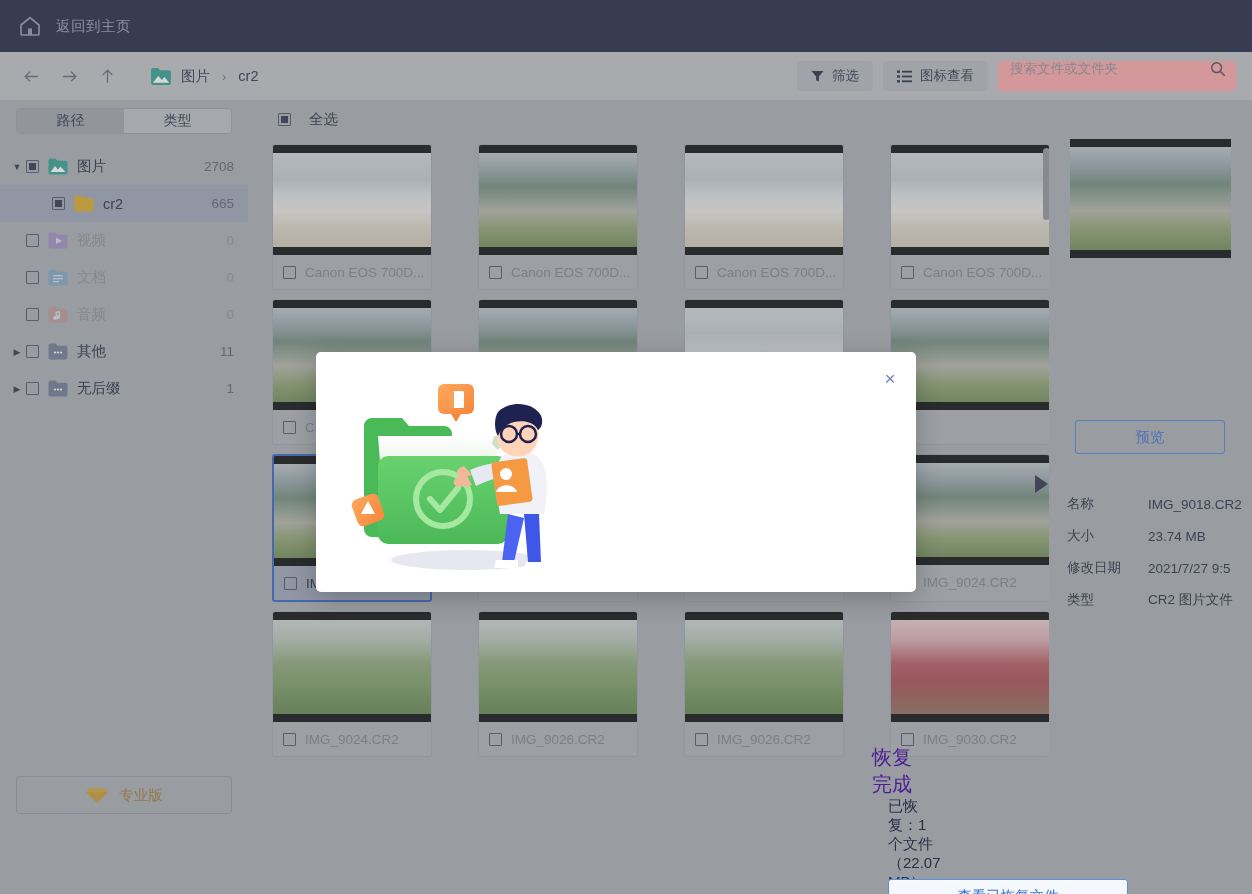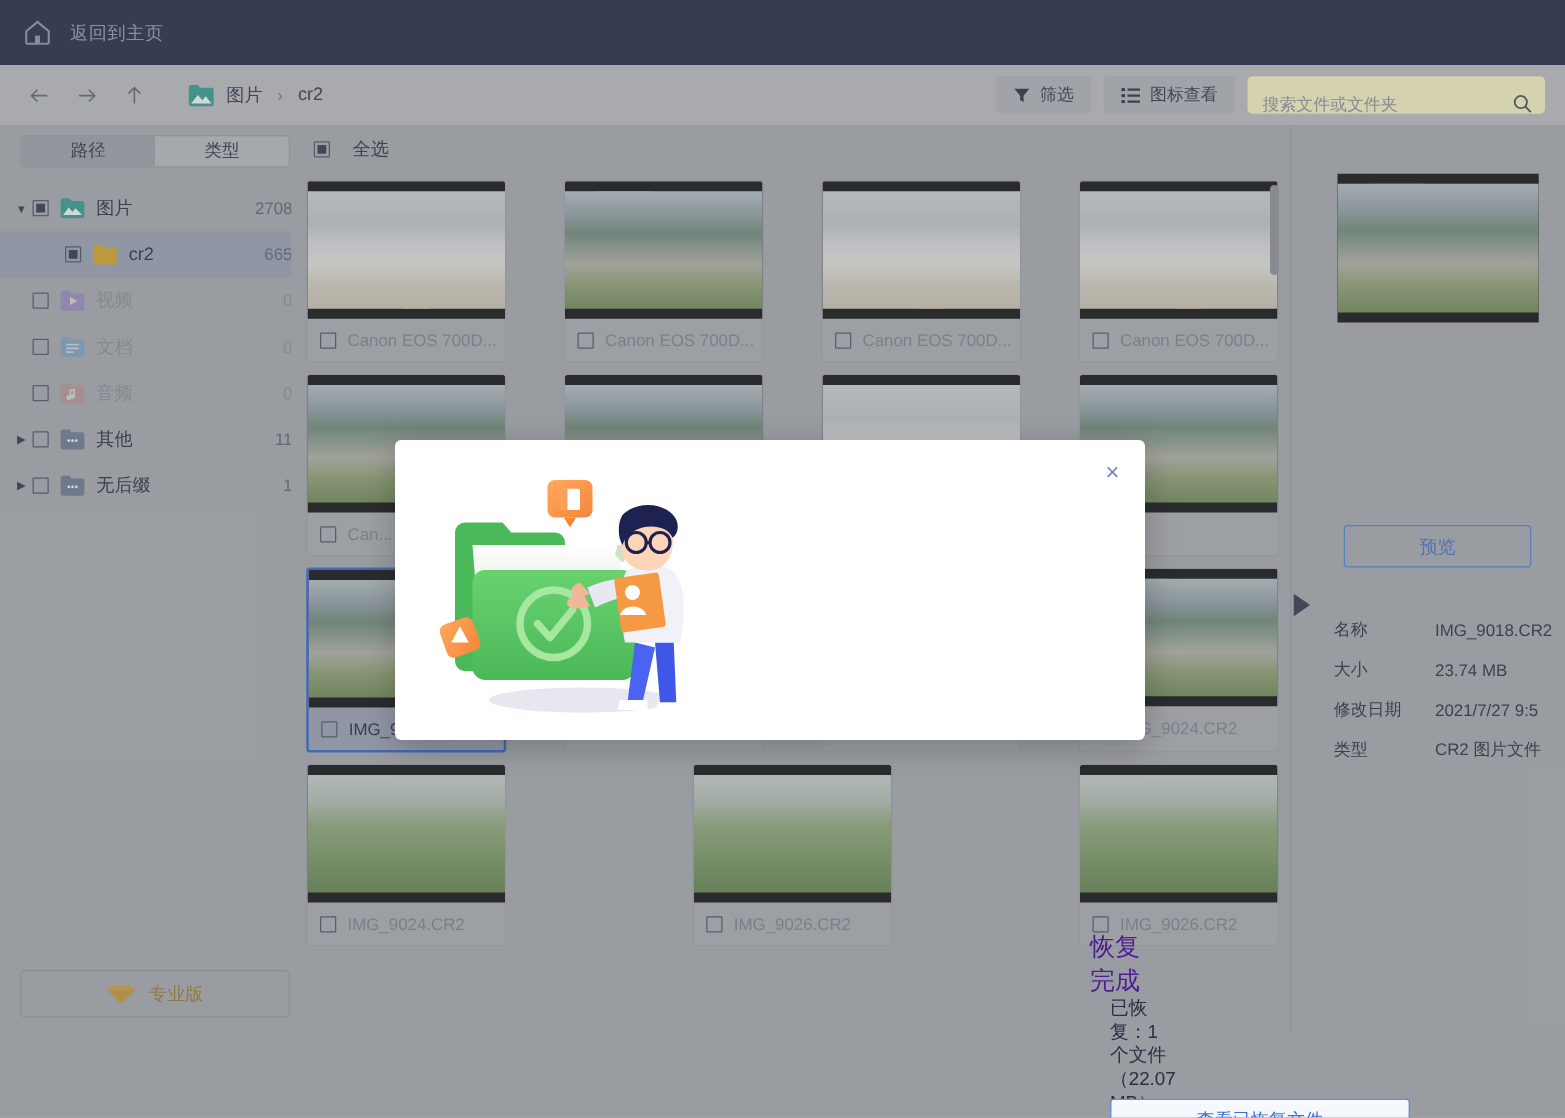--- a/index.html
+++ b/index.html
@@ -64,22 +64,22 @@
   .crumb { font-size: 14.5px; color: #2a2f45; cursor: pointer; }
   .crumb-sep { color: #6b6f7c; font-size: 13px; margin: 0 3px; }
   .crumb.current { color: #2a2f45; }
   .tools { margin-left: auto; display: flex; align-items: center; gap: 10px; padding-right: 16px; }
   .tool-btn {
     height: 30px; background: #b2b5b9; border-radius: 4px;
     display: flex; align-items: center; gap: 8px; padding: 0 14px;
     font-size: 13.5px; color: #2c3042; cursor: pointer;
   }
   .search-box {
-    width: 238px; height: 30px; background: #fef9c3; border-radius: 4px;
-    display: flex; align-items: flex-end; padding: 0 10px 0 12px;
+    width: 238px; height: 30px; background: #fca5a5; border-radius: 4px;
+    display: flex; align-items: flex-start; padding: 0 10px 0 12px;
   }
   .search-box input {
     flex: 1; border: none; outline: none; background: transparent;
     font-size: 13.5px; color: #2c3042; font-family: inherit;
   }
   .search-box input::placeholder { color: #8f9298; }
   .srch-ico { width: 16px; height: 16px; color: #43485a; }
   .filter-ico { width: 13px; height: 13px; }
   .list-ico { width: 15px; height: 13px; }
 
@@ -124,21 +124,21 @@
   .pro-btn {
     position: absolute; left: 16px; bottom: 14px; width: 216px; height: 38px;
     border: 1px solid #93969b; border-radius: 4px;
     display: flex; align-items: center; justify-content: center; gap: 10px;
     cursor: pointer;
   }
   .pro-label { color: #9d7a32; font-size: 14.5px; }
 
   
   .content {
-    position: absolute; left: 233px; top: 100px; width: 800px; height: 728px;
+    position: absolute; left: 260px; top: 100px; width: 800px; height: 728px;
     background: #a8abae; border-right: 1px solid #989b9f;
   }
   .selall {
     height: 38px; display: flex; align-items: center; gap: 9px; padding-left: 18px;
     font-size: 14.5px; color: #23283c; cursor: pointer;
   }
   .grid {
     position: absolute; left: 0; top: 38px; width: 800px; height: 690px;
     padding: 6px 10px 0 10px; overflow: hidden;
   }
@@ -551,20 +551,29 @@
               <span style="white-space: nowrap; overflow: hidden;">IMG_9026.CR2</span>
             </div>
           </div>
           <div class="cell">
             <div class="thumb">
               <div class="pic" style="position: absolute; inset: 8px 0px; background-image: linear-gradient(rgb(203, 210, 207) 0%, rgb(182, 194, 180) 22%, rgb(142, 167, 118) 45%, rgb(124, 156, 99) 66%, rgb(95, 131, 73) 100%), radial-gradient(at 50% 55%, rgba(255, 255, 255, 0.45) 0px, rgba(255, 255, 255, 0.45) 22%, transparent 26%); background-blend-mode: normal;"></div>
             </div>
             <div class="cap">
               <span class="cbox"></span>
               <span style="white-space: nowrap; overflow: hidden;">IMG_9026.CR2</span>
+            </div>
+          </div>
+          <div class="cell">
+            <div class="thumb">
+              <div class="pic" style="position: absolute; inset: 8px 0px; background-image: linear-gradient(rgb(232, 201, 204) 0%, rgb(217, 169, 173) 22%, rgb(180, 88, 94) 46%, rgb(168, 72, 79) 66%, rgb(141, 107, 84) 100%); background-blend-mode: normal;"></div>
+            </div>
+            <div class="cap">
+              <span class="cbox"></span>
+              <span style="white-space: nowrap; overflow: hidden;">IMG_9030.CR2</span>
             </div>
           </div>
         </div>
       </div>
     <div class="scroll-track">
       <div class="scroll-thumb"></div>
     </div>
   </div>
 
   <div class="rpanel">

